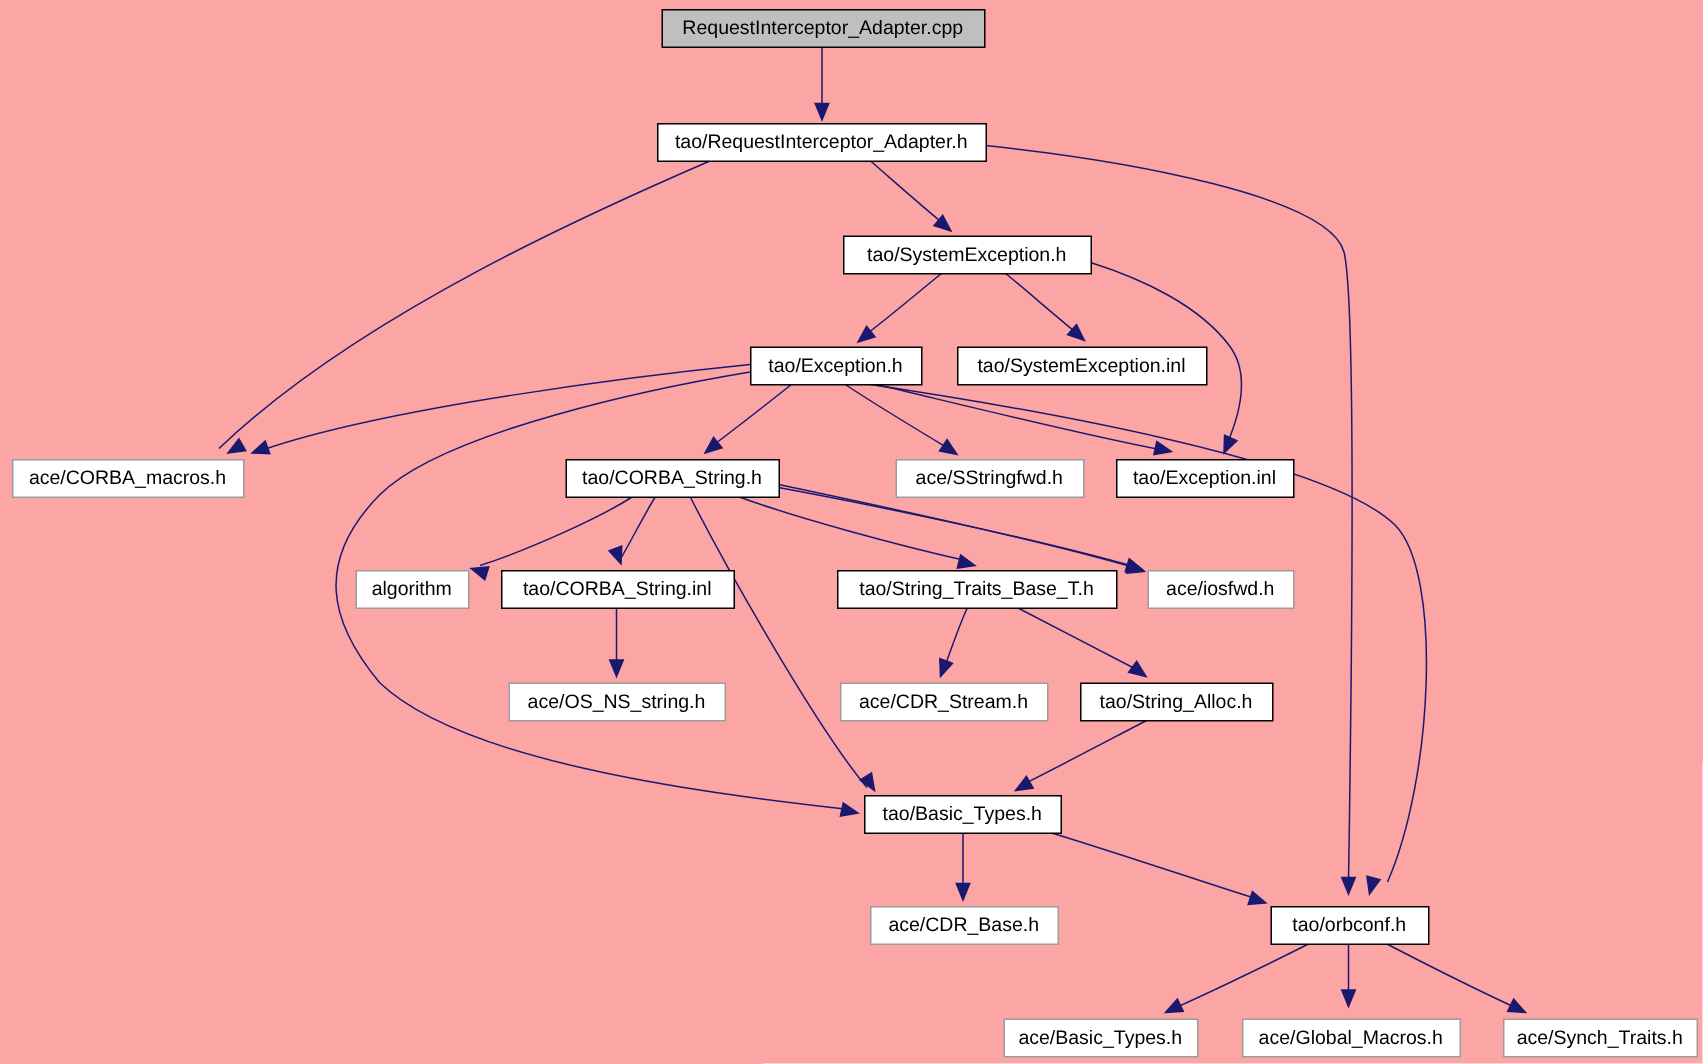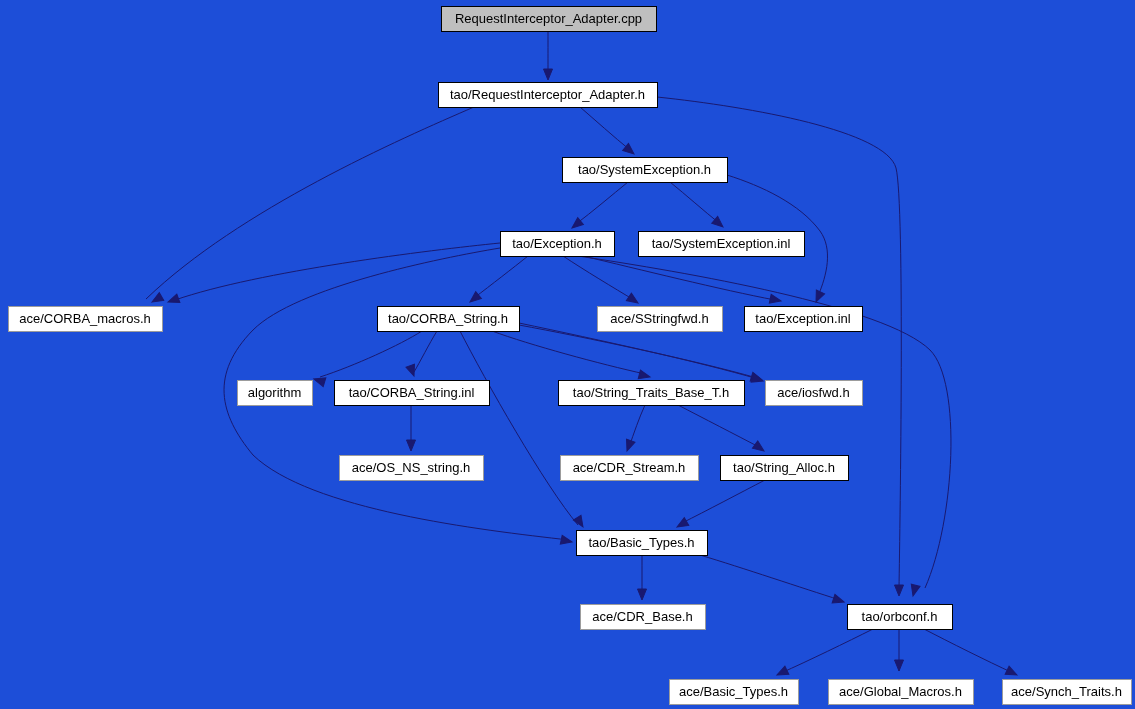--- a/index.html
+++ b/index.html
@@ -4,21 +4,21 @@
 <style>
   html, body {
     margin: 0;
     padding: 0;
     background: #ffffff;
   }
   #canvas {
     position: relative;
     width: 1135px;
     height: 709px;
-    background: #1d4ed8;
+    background: #fca5a5;
     font-family: "Liberation Sans", sans-serif;
     overflow: hidden;
   }
   #graph-svg {
     position: absolute;
     left: 0;
     top: 0;
     width: 1135px;
     height: 709px;
   }

